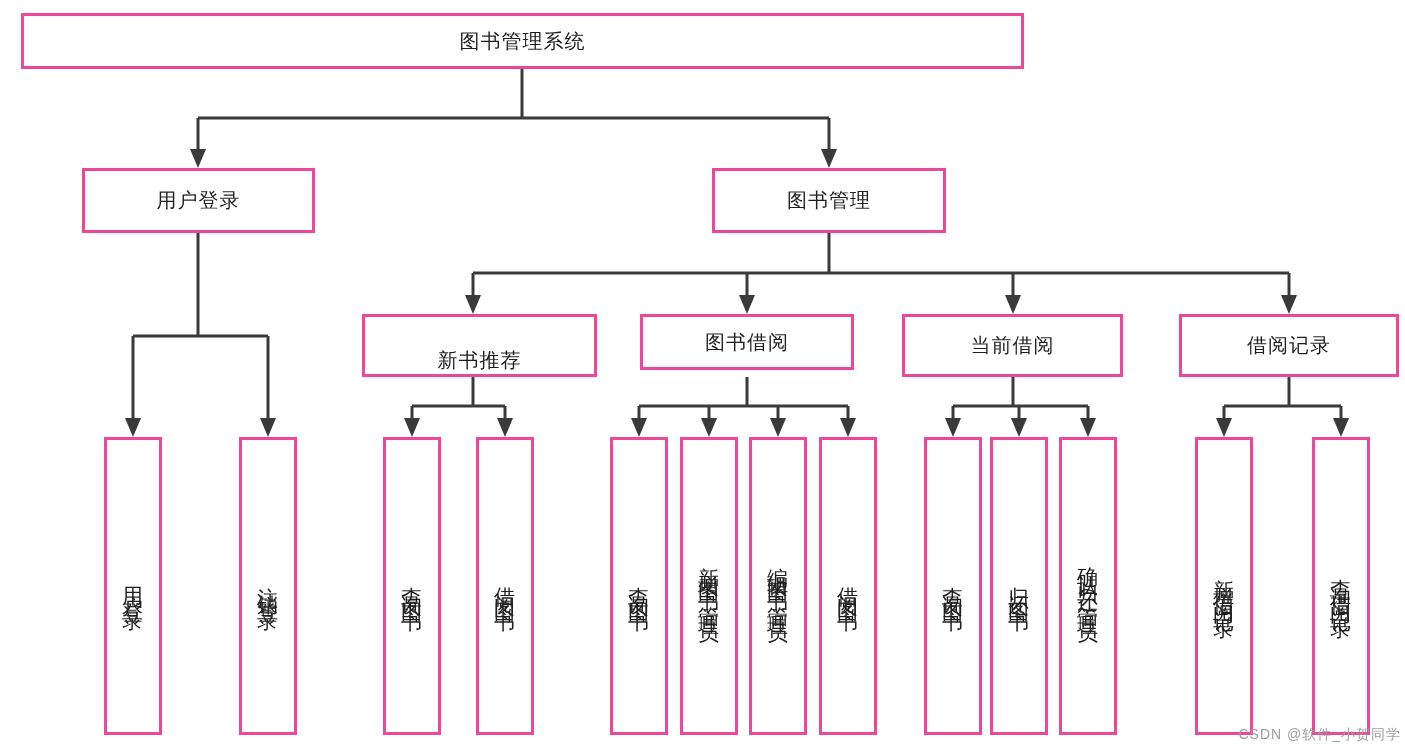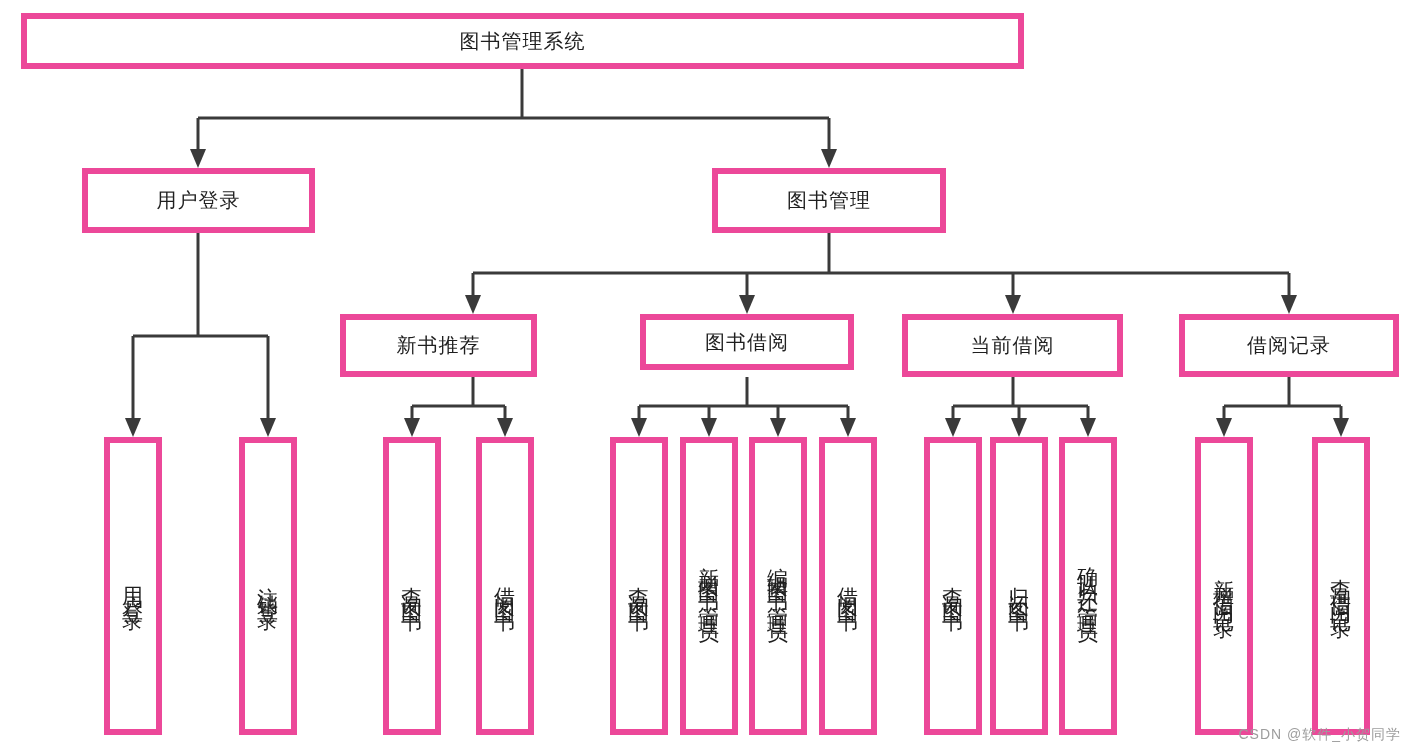--- a/index.html
+++ b/index.html
@@ -18,21 +18,21 @@
   #connectors {
     position: absolute;
     left: 0; top: 0;
     width: 1405px;
     height: 747px;
   }
   .node {
     position: absolute;
     box-sizing: border-box;
     background: #ffffff;
-    border: 6px solid #ec4899;
+    border: 3px solid #ec4899;
     display: flex;
     align-items: center;
     justify-content: center;
     color: #1f1f1f;
   }
   .hlabel {
     font-size: 20px;
     letter-spacing: 1px;
     white-space: nowrap;
   }
@@ -132,21 +132,21 @@
     <span class="hlabel">图书管理系统</span>
   </div>
 
   <div class="node" style="left:82px; top:168px; width:233px; height:65px;">
     <span class="hlabel">用户登录</span>
   </div>
   <div class="node" style="left:712px; top:168px; width:234px; height:65px;justify-content:center;">
     <span class="hlabel">图书管理</span>
   </div>
 
-  <div class="node" style="left:340px; top:314px; width:197px; height:63px;">
+  <div class="node" style="left:362px; top:314px; width:235px; height:63px;align-items:flex-end;">
     <span class="hlabel">新书推荐</span>
   </div>
   <div class="node" style="left:640px; top:314px; width:214px; height:56px;">
     <span class="hlabel">图书借阅</span>
   </div>
   <div class="node" style="left:902px; top:314px; width:221px; height:63px;">
     <span class="hlabel">当前借阅</span>
   </div>
   <div class="node" style="left:1179px; top:314px; width:220px; height:63px;">
     <span class="hlabel">借阅记录</span>

